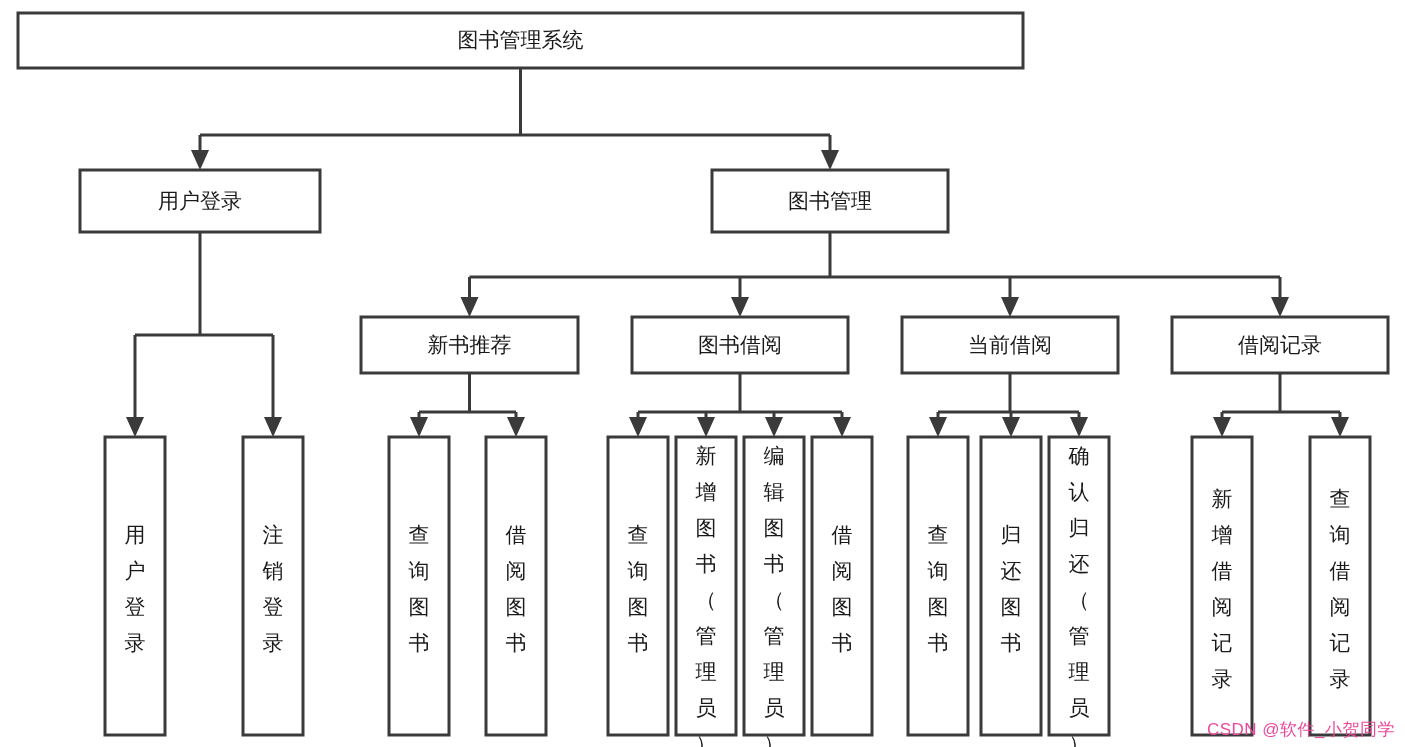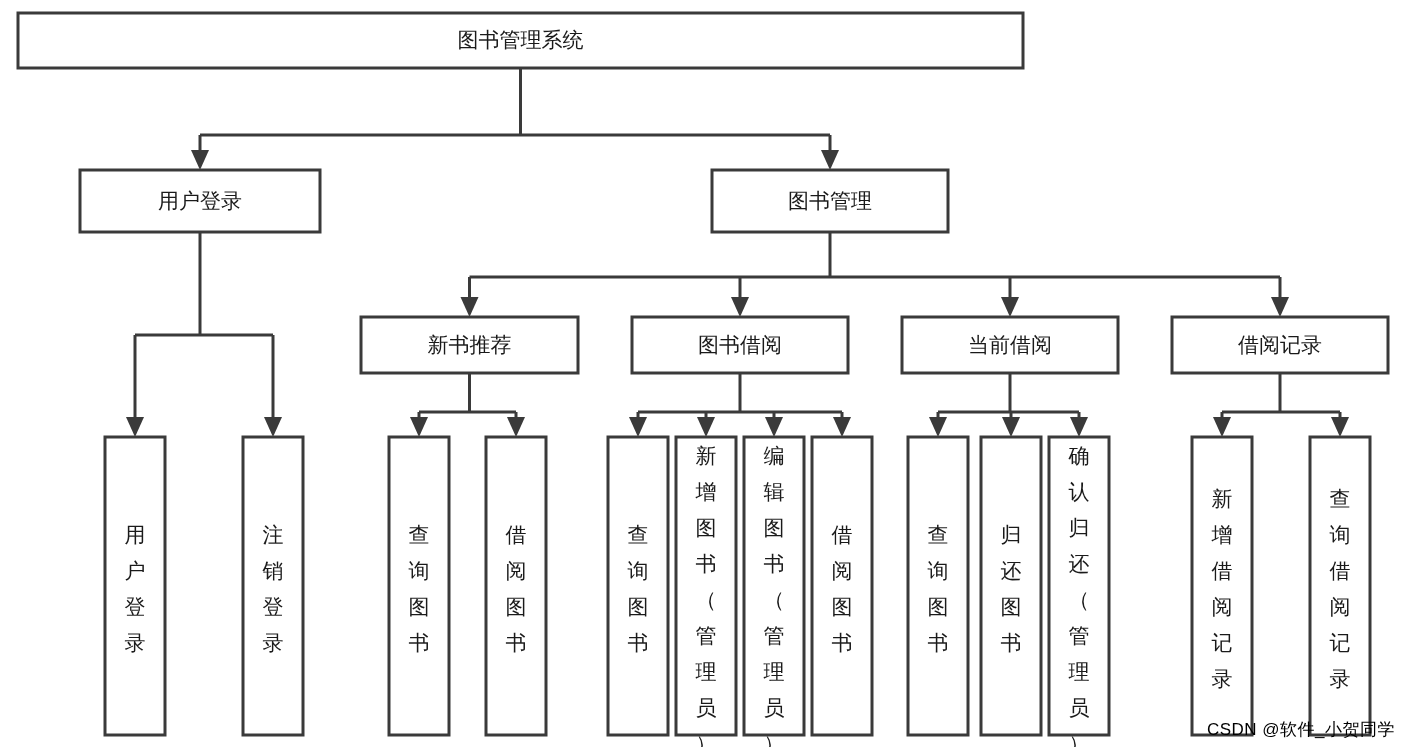--- a/index.html
+++ b/index.html
@@ -52,21 +52,21 @@
     font-size: 21px;
     fill: #1a1a1a;
     text-anchor: middle;
   }
   .watermark {
     position: absolute;
     right: 10px;
     bottom: 6px;
     font-family: "Liberation Sans", "DejaVu Sans", sans-serif;
     font-size: 17px;
-    color: #000000;
+    color: #ec4899;
     white-space: nowrap;
     letter-spacing: 0.5px;
   }
 </style>
 </head>
 <body>
 
 <div id="diagram-root">
   <svg class="flow" viewBox="0 0 1405 747" xmlns="http://www.w3.org/2000/svg">
     <g id="connectors-layer">

